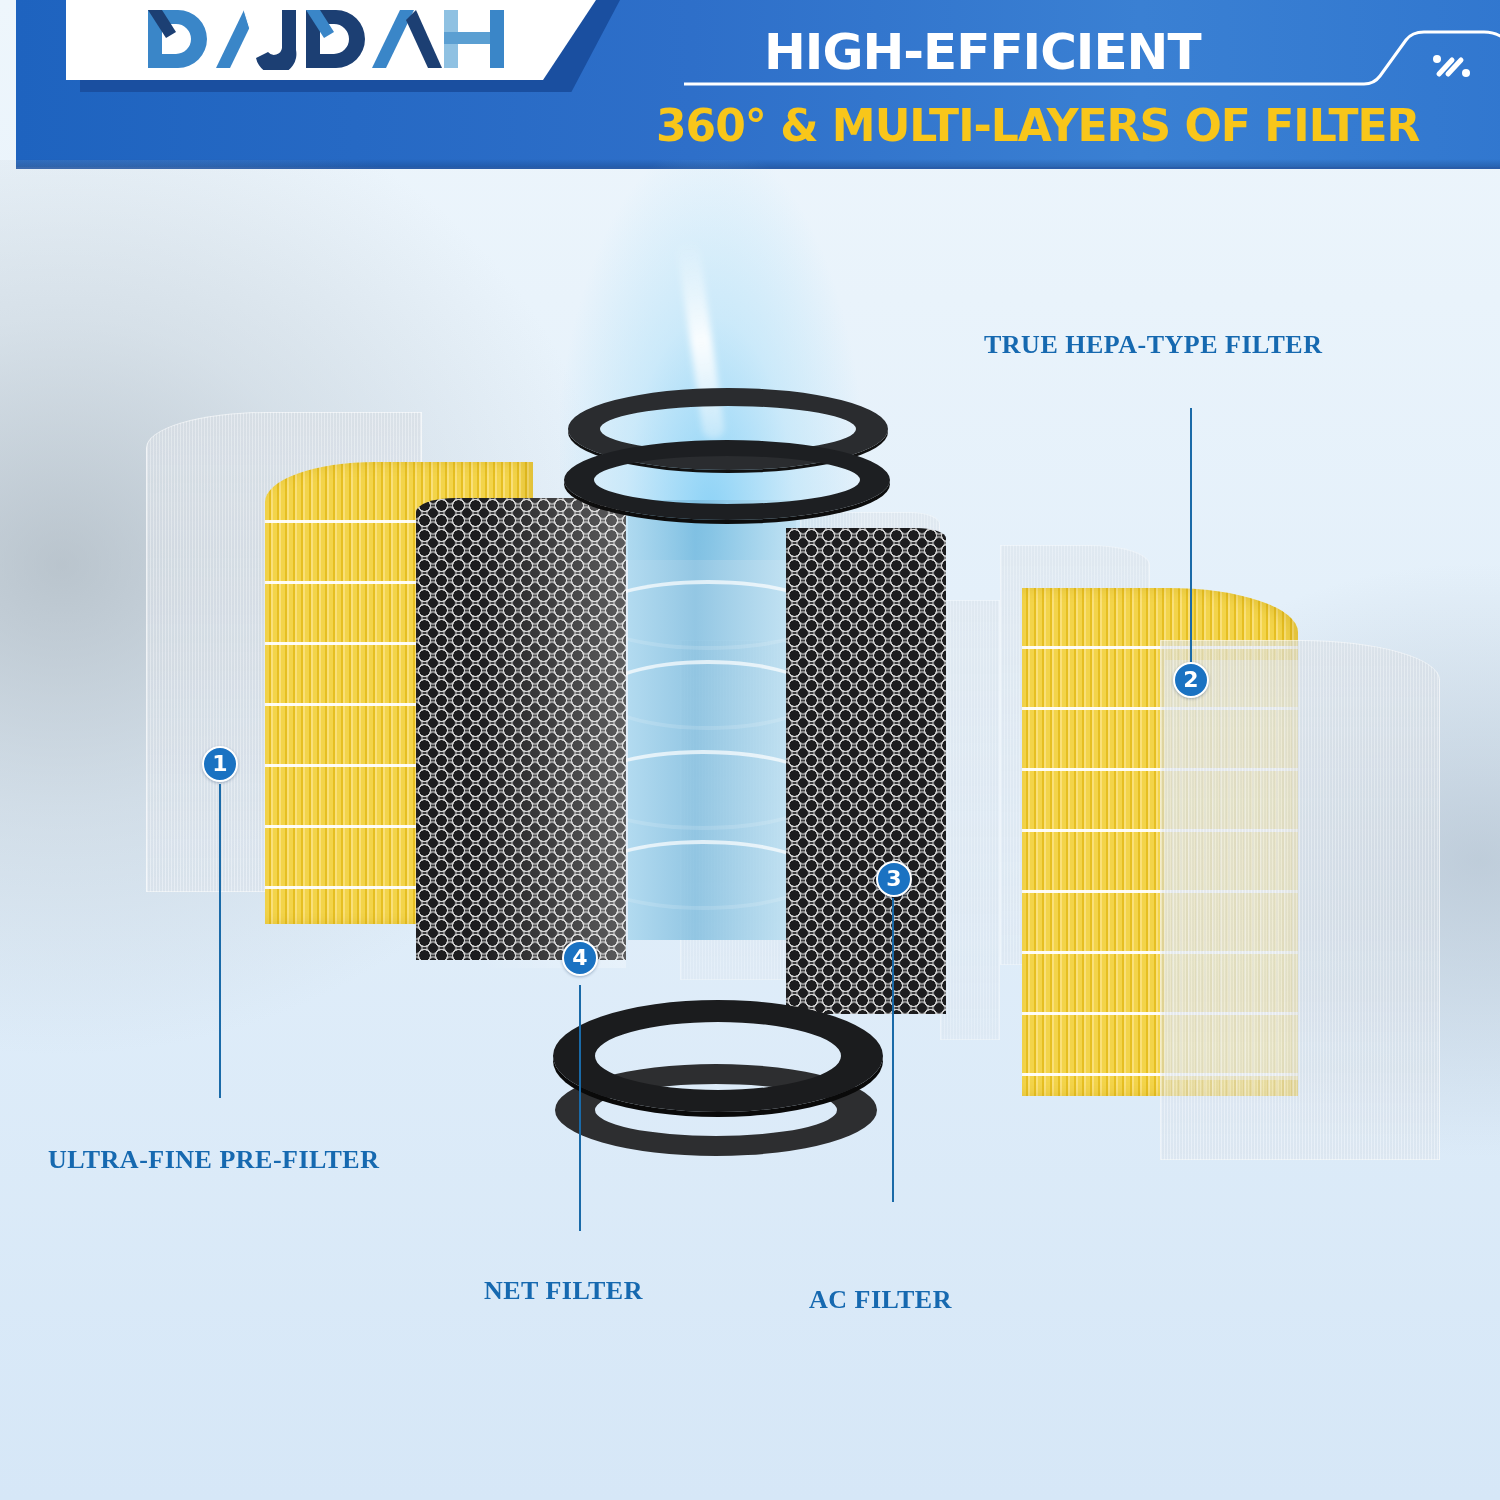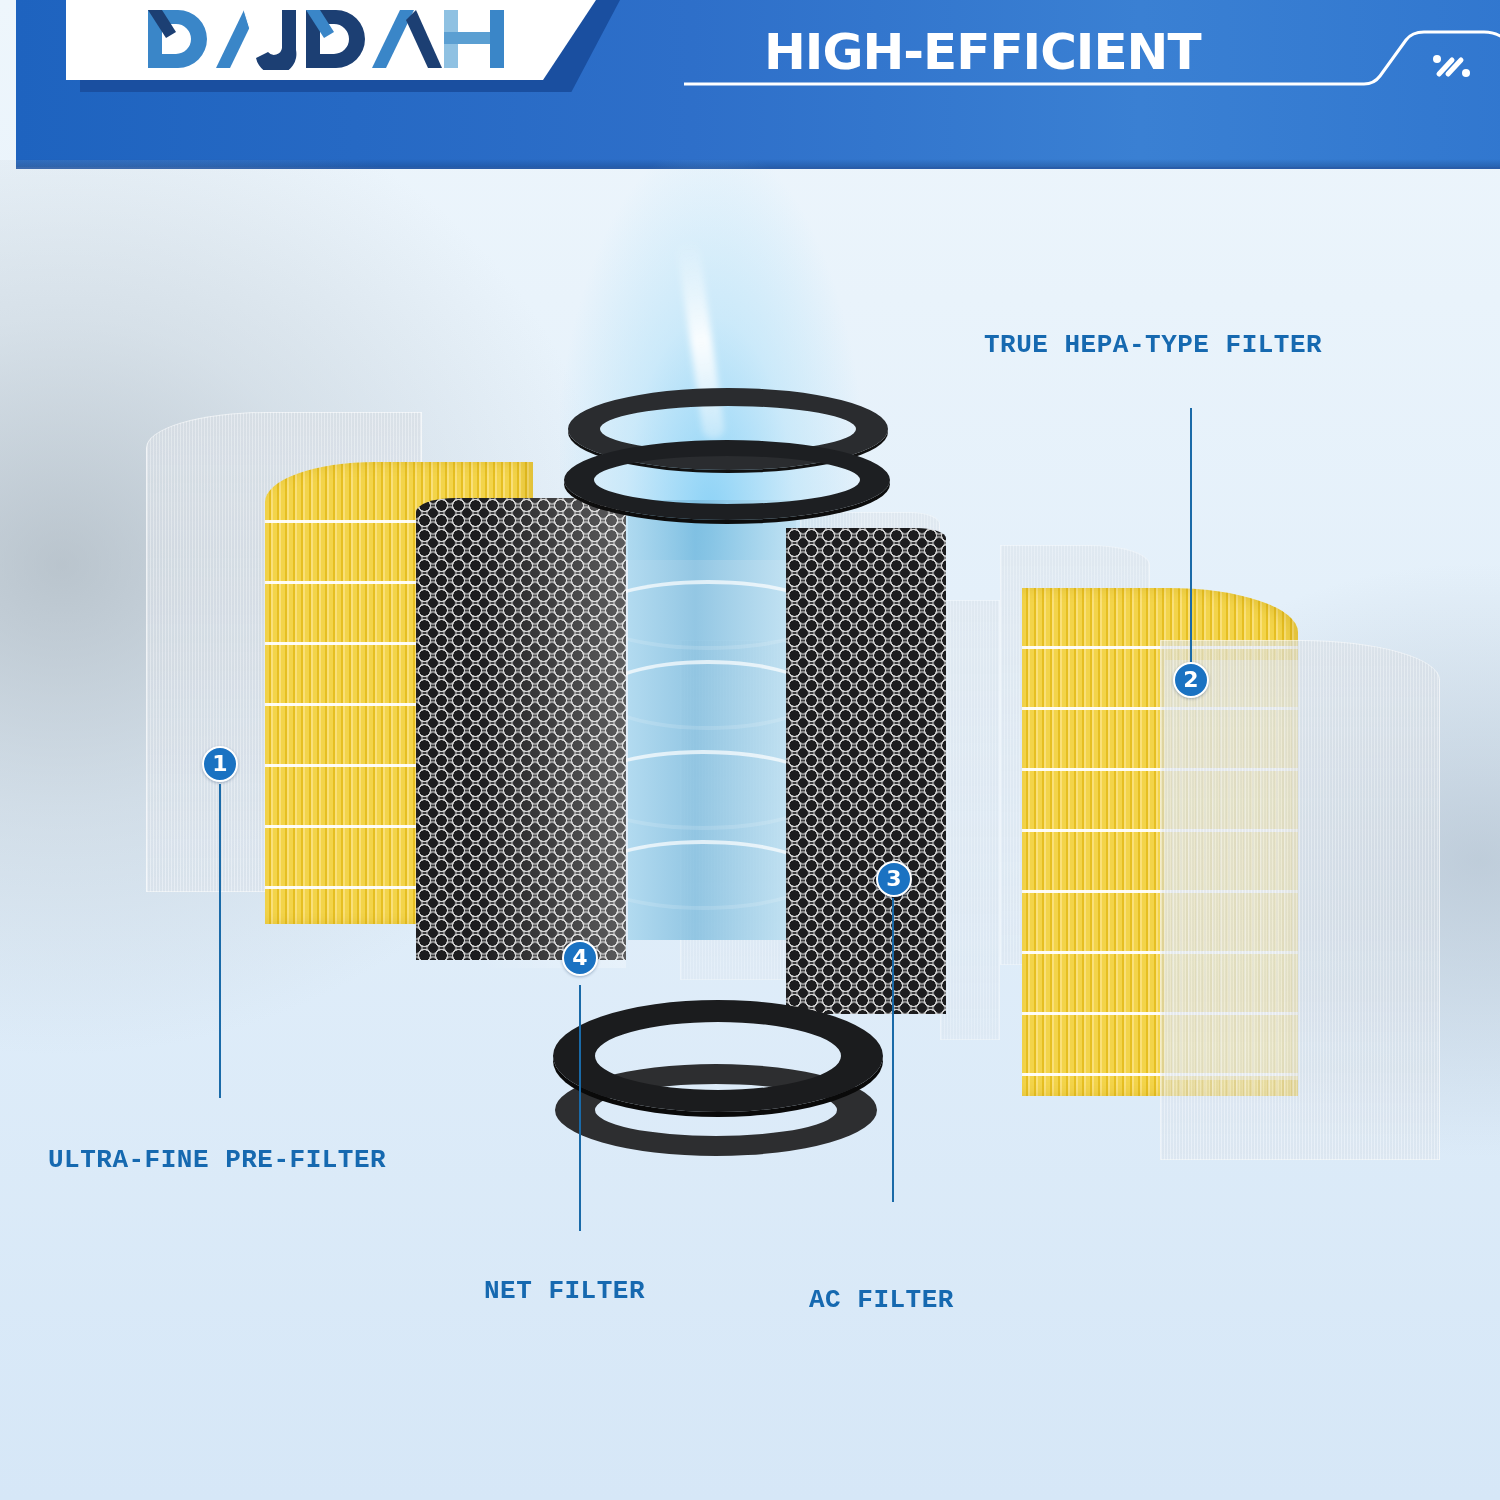--- a/index.html
+++ b/index.html
@@ -164,21 +164,21 @@
   .badge {
     position: absolute; width: 36px; height: 36px; border-radius: 50%;
     background: #1a72c2; border: 2px solid #ffffff;
     color: #ffffff; font-family: "DejaVu Sans", sans-serif; font-weight: bold;
     font-size: 22px; line-height: 32px; text-align: center;
     box-shadow: 0 1px 3px rgba(0,40,90,0.3);
   }
   .leader { position: absolute; width: 2px; background: #1a6aa8; }
   .label {
     position: absolute; white-space: nowrap;
-    font-family: Liberation Mono, monospace; font-weight: bold;
+    font-family: Liberation Serif, serif; font-weight: bold;
     font-size: 26px; letter-spacing: 0.5px; color: #1669b0;
   }
 </style>
 </head>
 <body>
 
 <header class="banner">
   <div class="logo-shadow"></div>
   <div class="logo-panel"></div>
 
@@ -211,20 +211,21 @@
     <path d="M0 58 H680 Q690 58 696 50 L722 14 Q728 6 740 6 H800 Q820 6 832 26" fill="none" stroke="#ffffff" stroke-width="3"></path>
   </svg>
 
   <svg class="deco-icon" viewBox="0 0 46 30">
     <circle cx="7" cy="9" r="4" fill="#ffffff"></circle>
     <line x1="9" y1="24" x2="22" y2="10" stroke="#ffffff" stroke-width="5" stroke-linecap="round"></line>
     <line x1="18" y1="24" x2="31" y2="10" stroke="#ffffff" stroke-width="5" stroke-linecap="round"></line>
     <circle cx="36" cy="23" r="4" fill="#ffffff"></circle>
   </svg>
 
+  <div class="headline-2">360° &amp; MULTI-LAYERS OF FILTER</div>
 </header>
 
 <div class="haze-left"></div>
 <div class="haze-right"></div>
 <div class="beam"></div>
 <div class="smoke"></div>
 
 <section>
 
   <div class="part mesh mesh-left-back"></div>

